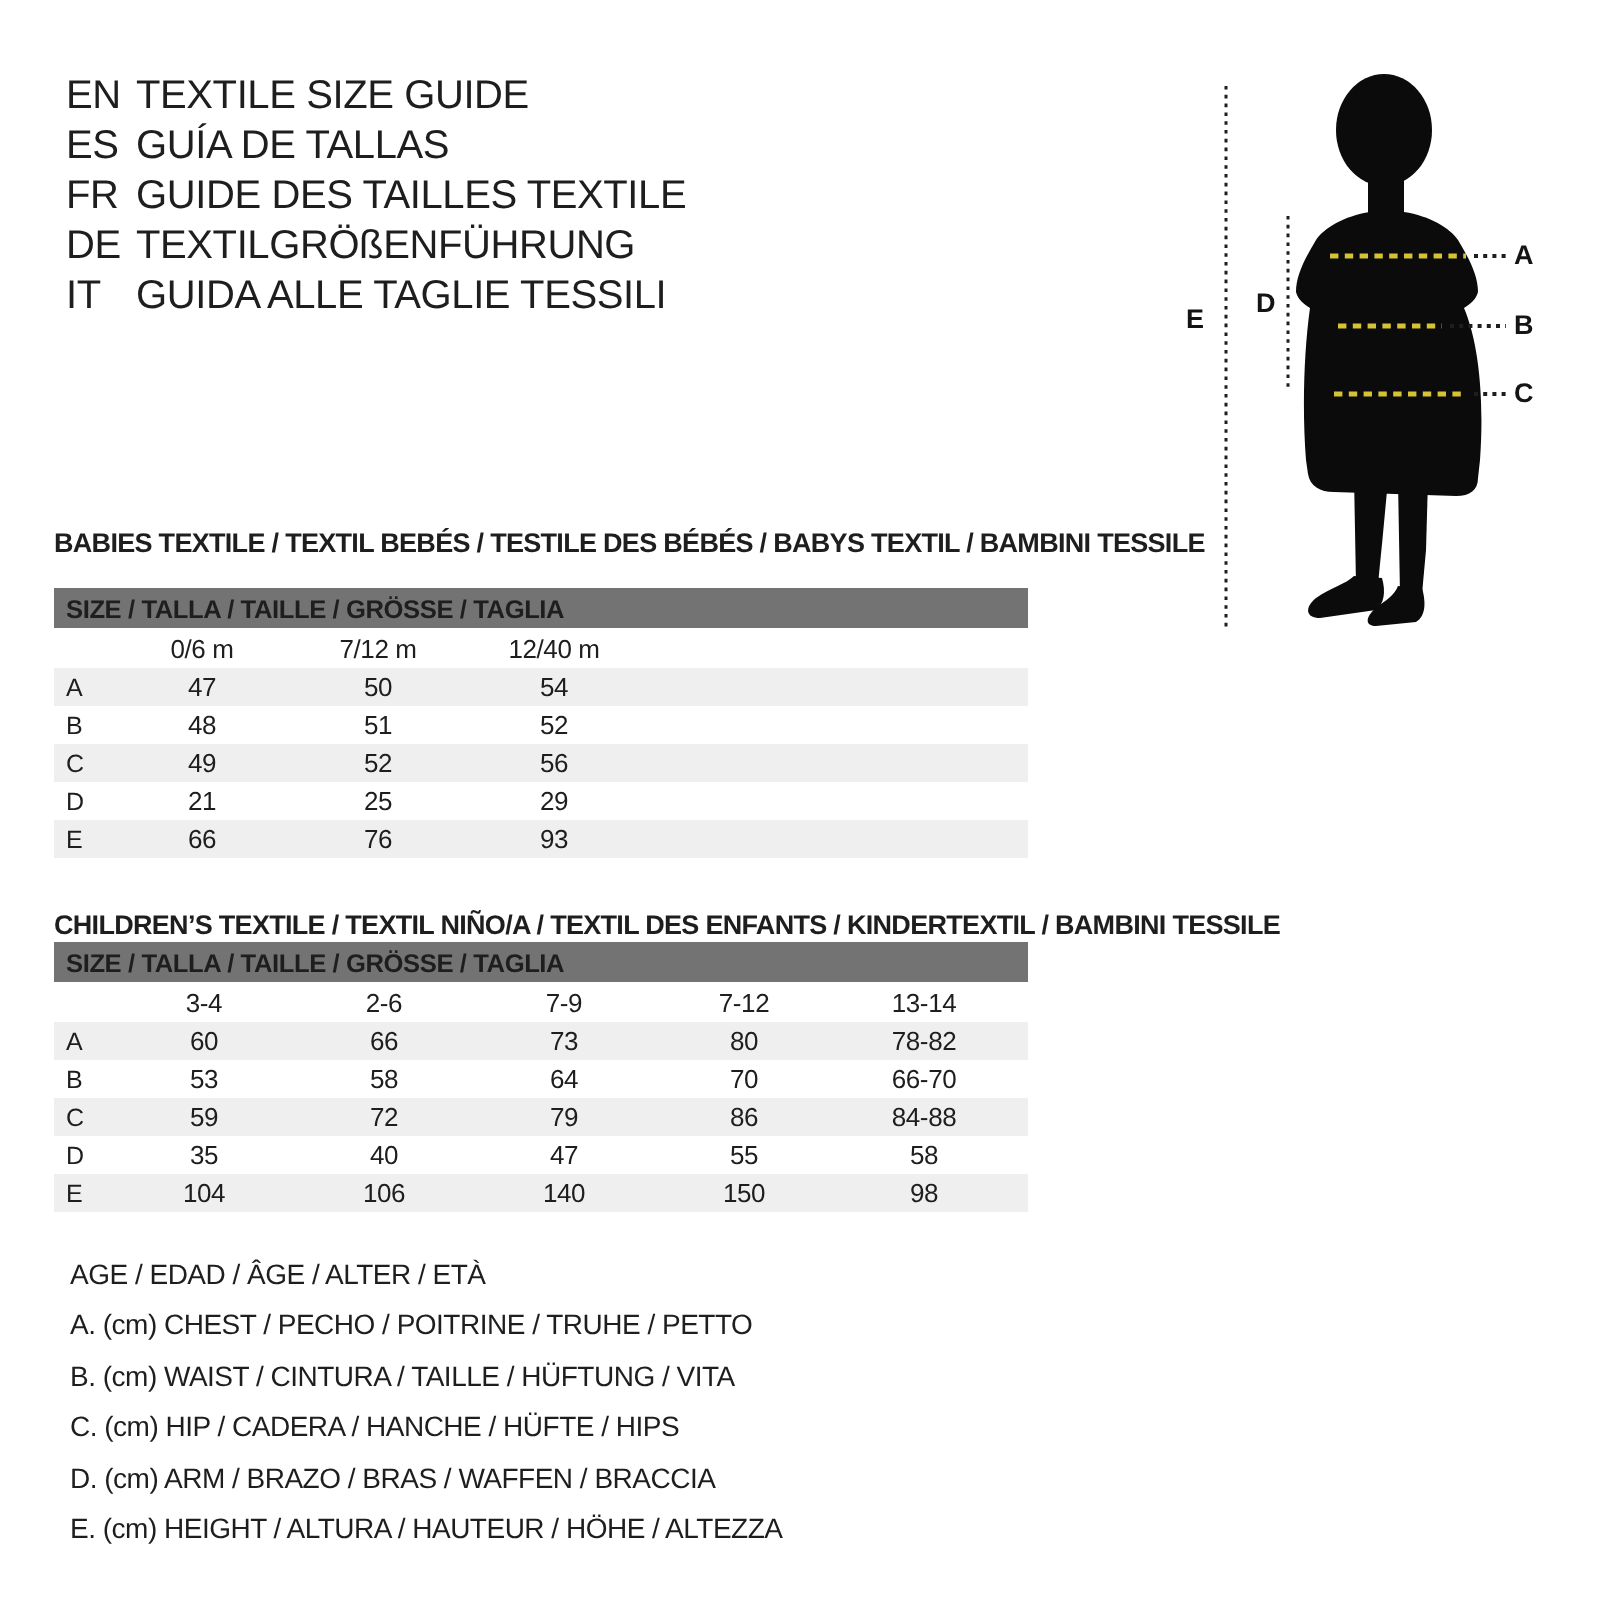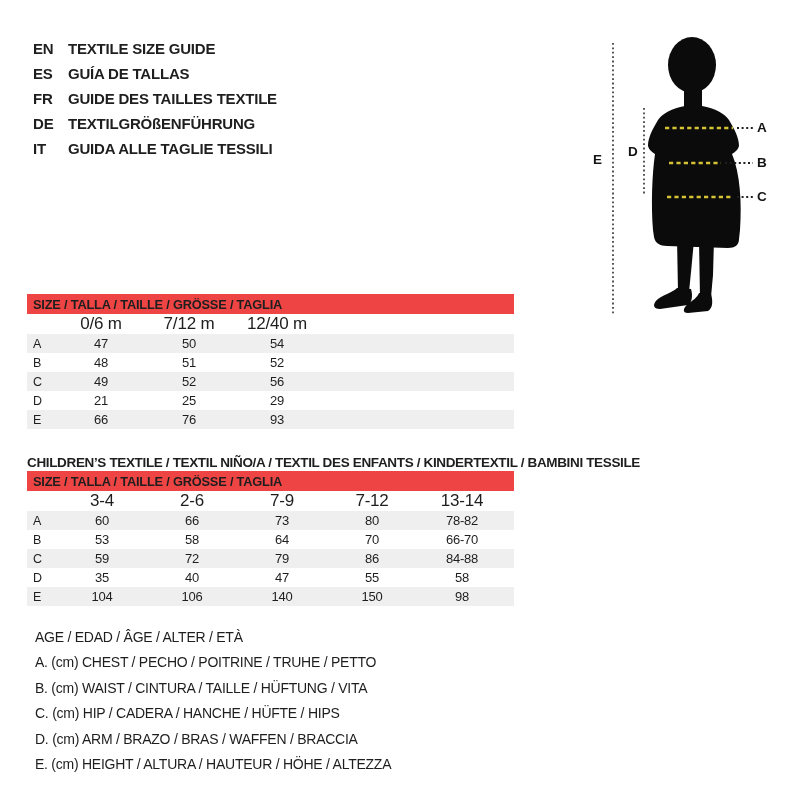--- a/index.html
+++ b/index.html
@@ -5,42 +5,42 @@
   html,body{margin:0;padding:0;}
   body{
     width:800px;height:800px;background:#ffffff;overflow:hidden;
     font-family:"Liberation Sans", sans-serif;color:#1e1e1e;position:relative;
     -webkit-font-smoothing:antialiased;
   }
   .page{position:absolute;inset:0;}
 
   
   .lang-block{position:absolute;left:33px;top:36px;}
-  .lang-row{display:flex;height:25px;line-height:25px;font-size:15px;font-weight:700;letter-spacing:-0.2px;}
+  .lang-row{display:flex;height:25px;line-height:25px;font-size:20px;font-weight:400;letter-spacing:-0.2px;}
   .lang-code{width:35px;}
 
   
   .figure{position:absolute;left:585px;top:30px;width:200px;height:295px;}
   .figure text{font-family:"Liberation Sans", sans-serif;font-size:13.5px;font-weight:700;fill:#141414;}
 
   
   .section-heading{position:absolute;left:27px;font-size:13.5px;font-weight:700;letter-spacing:-0.35px;white-space:nowrap;}
   .h-babies{top:264px;}
   .h-children{top:455px;}
 
   
   .size-table{position:absolute;left:27px;width:487px;}
   .t-babies{top:294px;}
   .t-children{top:471px;}
   .size-bar{box-sizing:border-box;width:487px;height:20px;display:flex;align-items:center;
-    padding-left:6px;background:#ef4444;font-weight:700;font-size:12.8px;letter-spacing:-0.2px;}
+    padding-left:6px;background:#737373;font-weight:700;font-size:12.8px;letter-spacing:-0.2px;}
   .grid-row{display:grid;align-items:center;}
   .t-babies .grid-row{grid-template-columns:30px 88px 88px 88px 1fr;}
   .t-children .grid-row{grid-template-columns:30px 90px 90px 90px 90px 90px 1fr;}
-  .col-header-row{height:20px;font-size:17px;}
+  .col-header-row{height:20px;font-size:13px;}
   .data-row{height:19px;font-size:13px;}
   .striped{background:#efefef;}
   .cell{text-align:center;letter-spacing:-0.2px;}
   .row-label{padding-left:6px;font-size:12.5px;}
 
   
   .legend{position:absolute;left:35px;top:625px;font-size:14px;line-height:25.4px;letter-spacing:-0.25px;}
 </style>
 </head>
 <body>
@@ -107,20 +107,21 @@
       <line x1="28" y1="13" x2="28" y2="285" stroke="#1e1e1e" stroke-width="1.5" stroke-dasharray="1.8 2.6"></line>
     </g>
 
     <text x="172" y="102">A</text>
     <text x="172" y="137">B</text>
     <text x="172" y="171">C</text>
     <text x="43" y="126">D</text>
     <text x="8" y="134">E</text>
   </svg>
 
+  <div class="section-heading h-babies">BABIES TEXTILE / TEXTIL BEBÉS / TESTILE DES BÉBÉS / BABYS TEXTIL / BAMBINI TESSILE</div>
 
   <div class="size-table t-babies">
     <div class="size-bar">SIZE / TALLA / TAILLE / GRÖSSE / TAGLIA</div>
     <div class="grid-row col-header-row">
       <div class="row-label"></div>
       <div class="cell">0/6 m</div>
       <div class="cell">7/12 m</div>
       <div class="cell">12/40 m</div>
       <div></div>
     </div>

